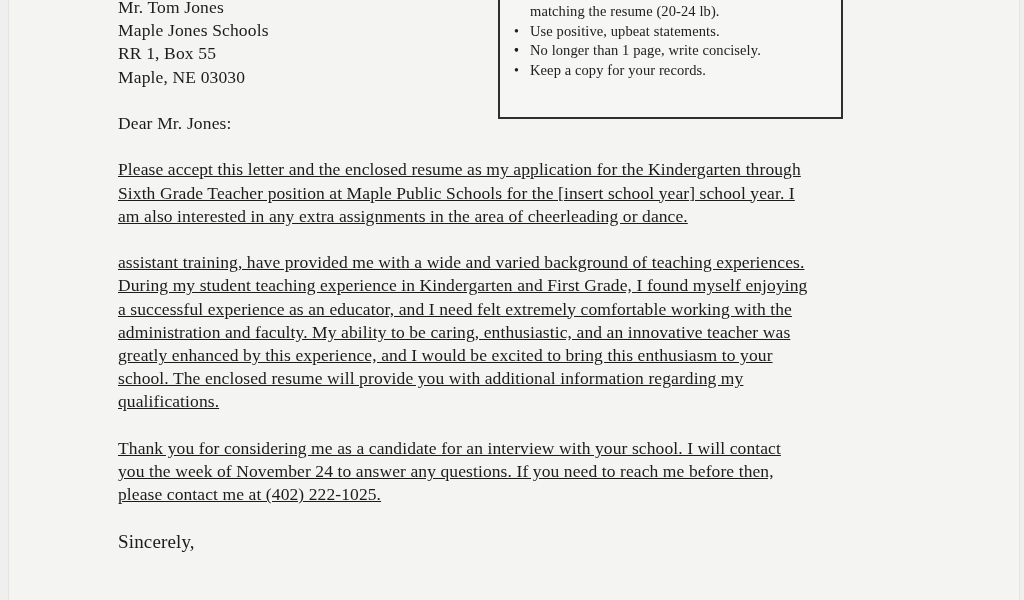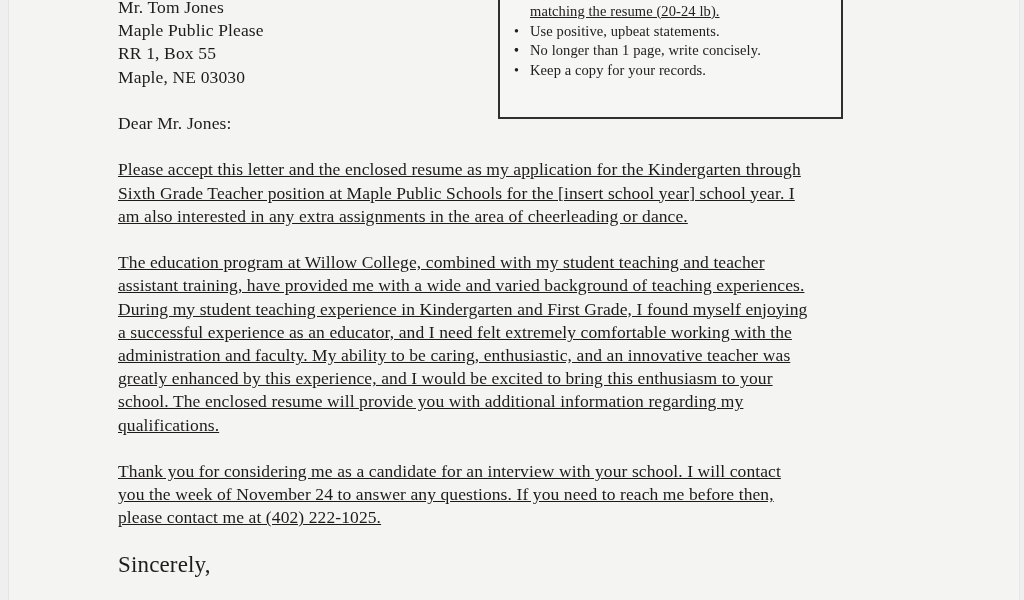--- a/index.html
+++ b/index.html
@@ -54,21 +54,20 @@
     box-sizing: border-box;
     padding: 34px 8px 6px 8px;
   }
   .tip-cont {
     font-size: 14.5px;
     line-height: 19.5px;
     color: #22211f;
     margin: 0 0 0 22px;
     white-space: nowrap;
     letter-spacing: .1px;
-    text-decoration: underline;
   }
   .tips-list {
     list-style: none;
     margin: 0;
     padding: 0;
   }
   .tips-list li {
     position: relative;
     font-size: 14.5px;
     line-height: 19.8px;
@@ -113,21 +112,21 @@
     margin: 0;
     text-decoration: underline;
   }
   .para-line {
     font-size: 17.5px;
     line-height: 23.2px;
     white-space: nowrap;
     letter-spacing: .1px;
   }
   .closing {
-    font-size: 23px;
+    font-size: 19px;
     line-height: 23.2px;
     white-space: nowrap;
     letter-spacing: .15px;
   }
 </style>
 </head>
 <body>
 
 <div id="page-sheet">
 
@@ -149,41 +148,40 @@
         <span class="bullet-glyph">•</span>
         <span>Keep a copy for your records.</span>
       </li>
     </ul>
   </div>
 
   <div id="letter-body">
 
     <div>
       <div class="addr-line">Mr. Tom Jones</div>
-      <div class="addr-line">Maple Public Please</div>
+      <div class="addr-line">Maple Jones Schools</div>
       <div class="addr-line">RR 1, Box 55</div>
       <div class="addr-line">Maple, NE  03030</div>
     </div>
 
     <div class="blank-line"></div>
 
     <div class="salutation">Dear Mr. Jones:</div>
 
     <div class="blank-line"></div>
 
     <div class="para">
       <div class="para-line">Please accept this letter and the enclosed resume as my application for the Kindergarten through</div>
       <div class="para-line">Sixth Grade Teacher position at Maple Public Schools for the [insert school year] school year.  I</div>
       <div class="para-line">am also interested in any extra assignments in the area of cheerleading or dance.</div>
     </div>
 
     <div class="blank-line"></div>
 
     <div class="para">
-      <div class="para-line">The education program at Willow College, combined with my student teaching and teacher</div>
       <div class="para-line">assistant training, have provided me with a wide and varied background of teaching experiences.</div>
       <div class="para-line">During my student teaching experience in Kindergarten and First Grade, I found myself enjoying</div>
       <div class="para-line">a successful experience as an educator, and I need felt extremely comfortable working with the</div>
       <div class="para-line">administration and faculty.  My ability to be caring, enthusiastic, and an innovative teacher was</div>
       <div class="para-line">greatly enhanced by this experience, and I would be excited to bring this enthusiasm to your</div>
       <div class="para-line">school.  The enclosed resume will provide you with additional information regarding my</div>
       <div class="para-line">qualifications.</div>
     </div>
 
     <div class="blank-line"></div>

